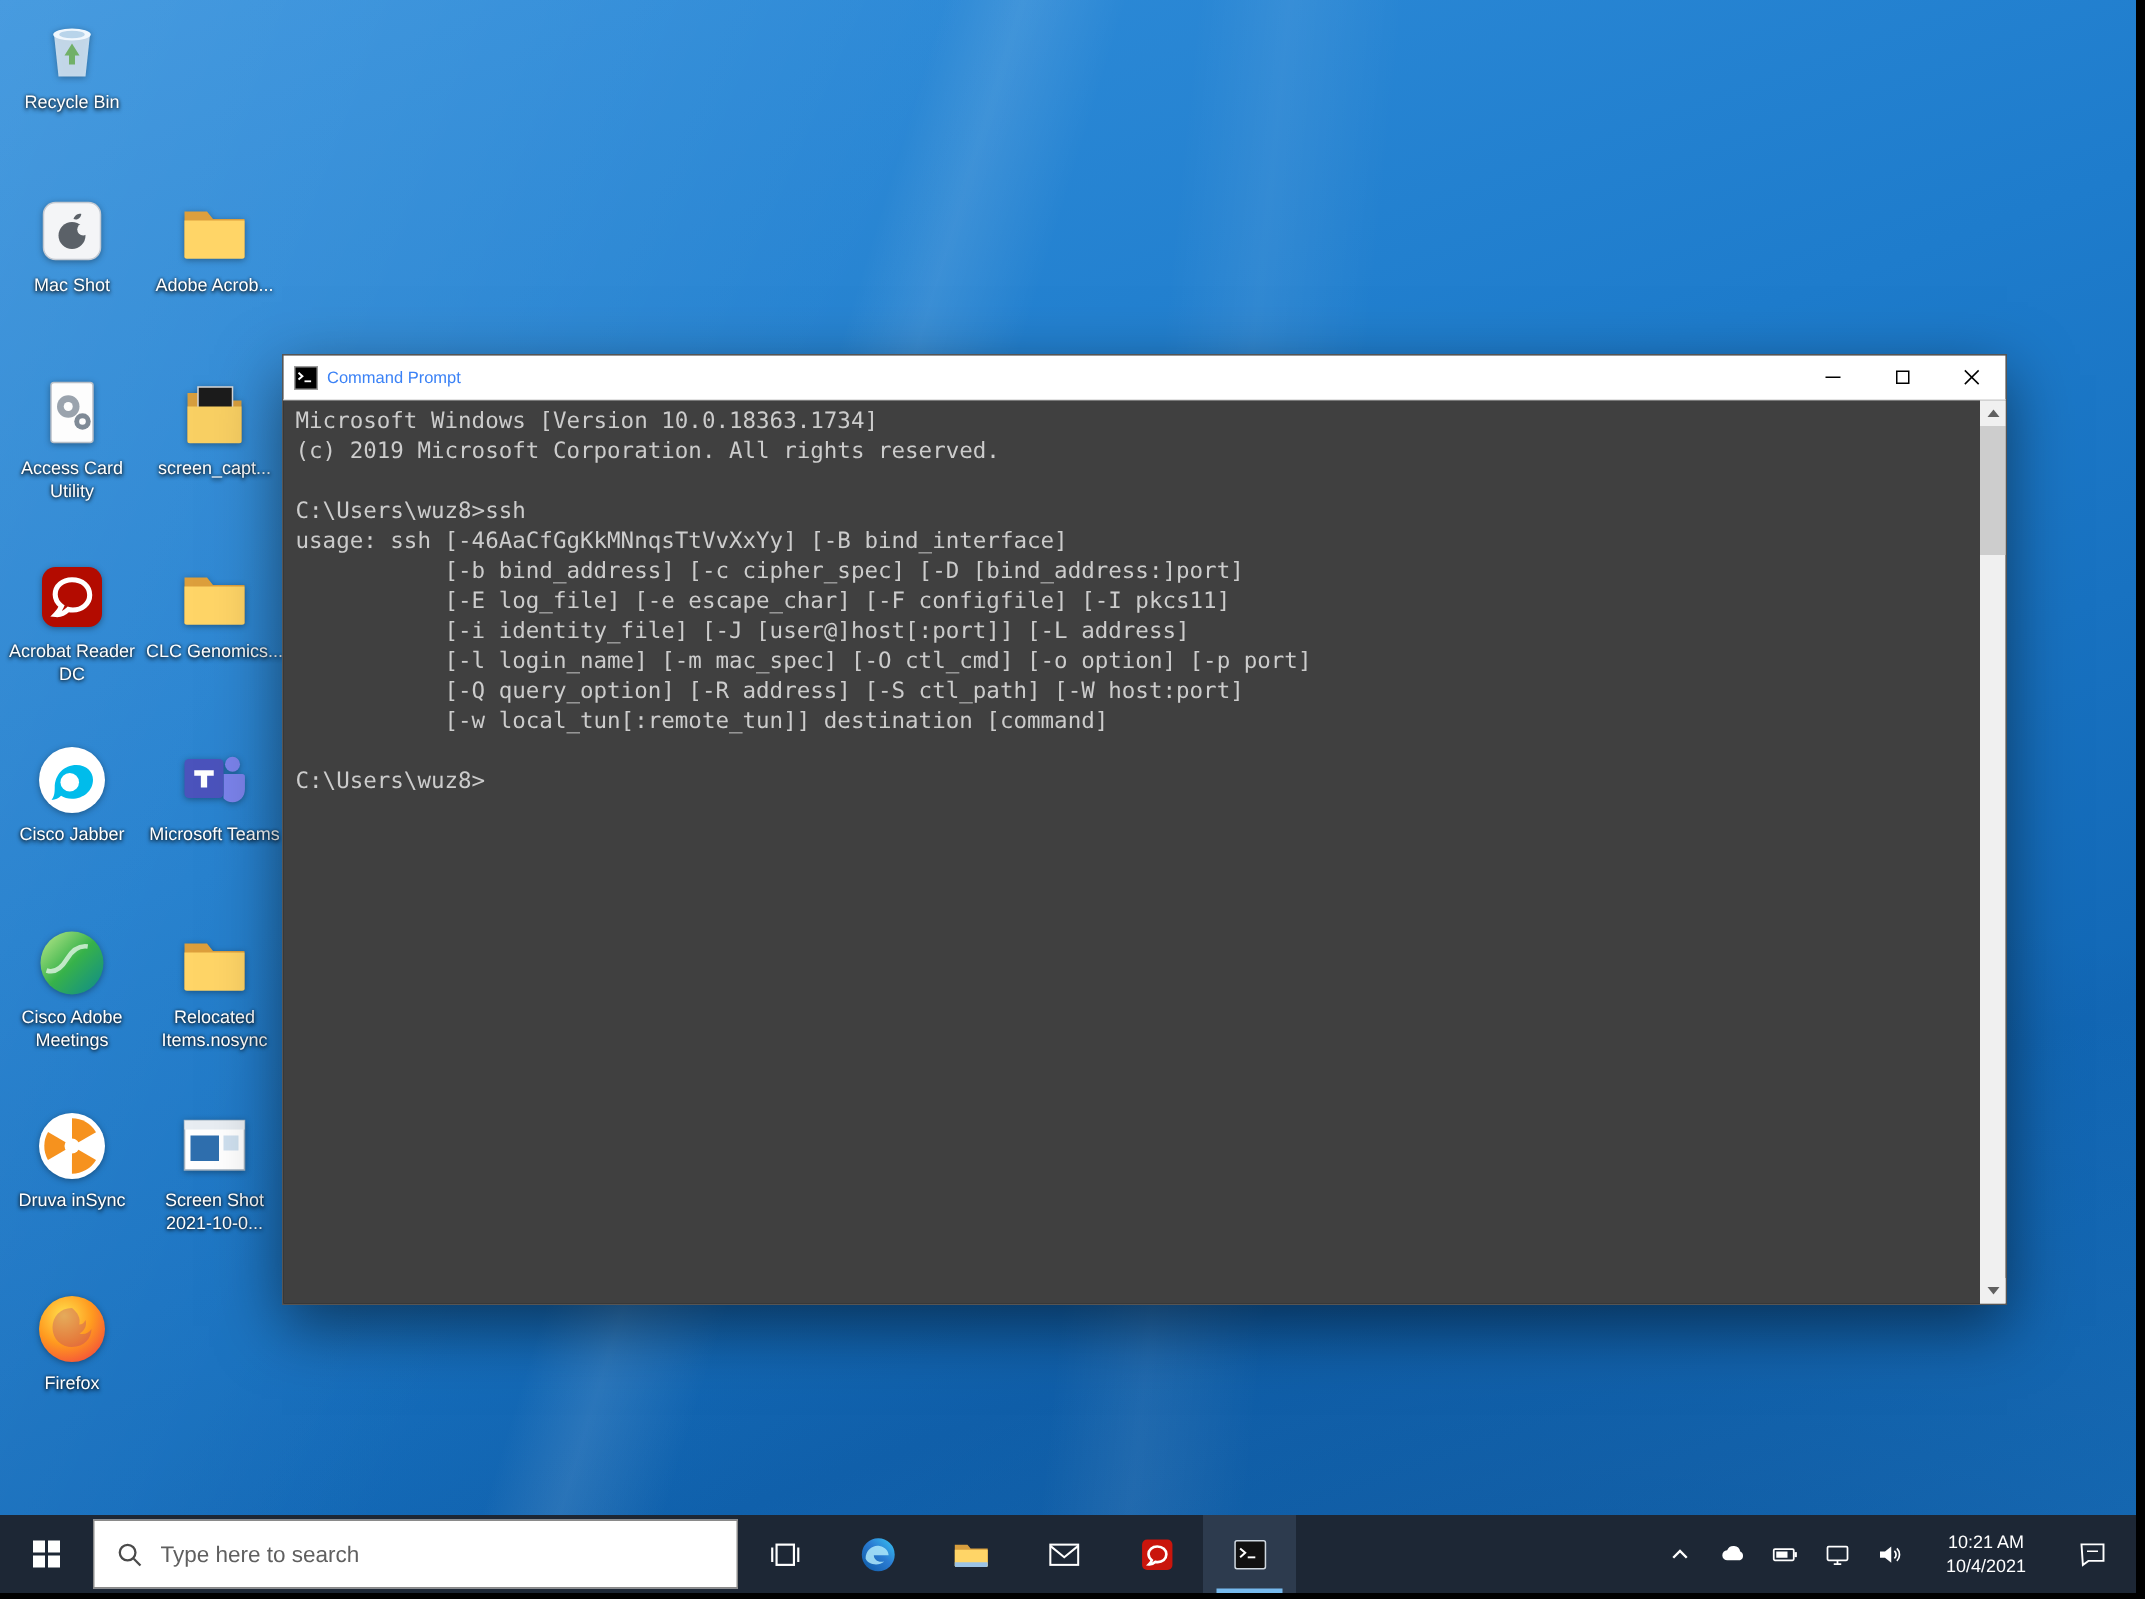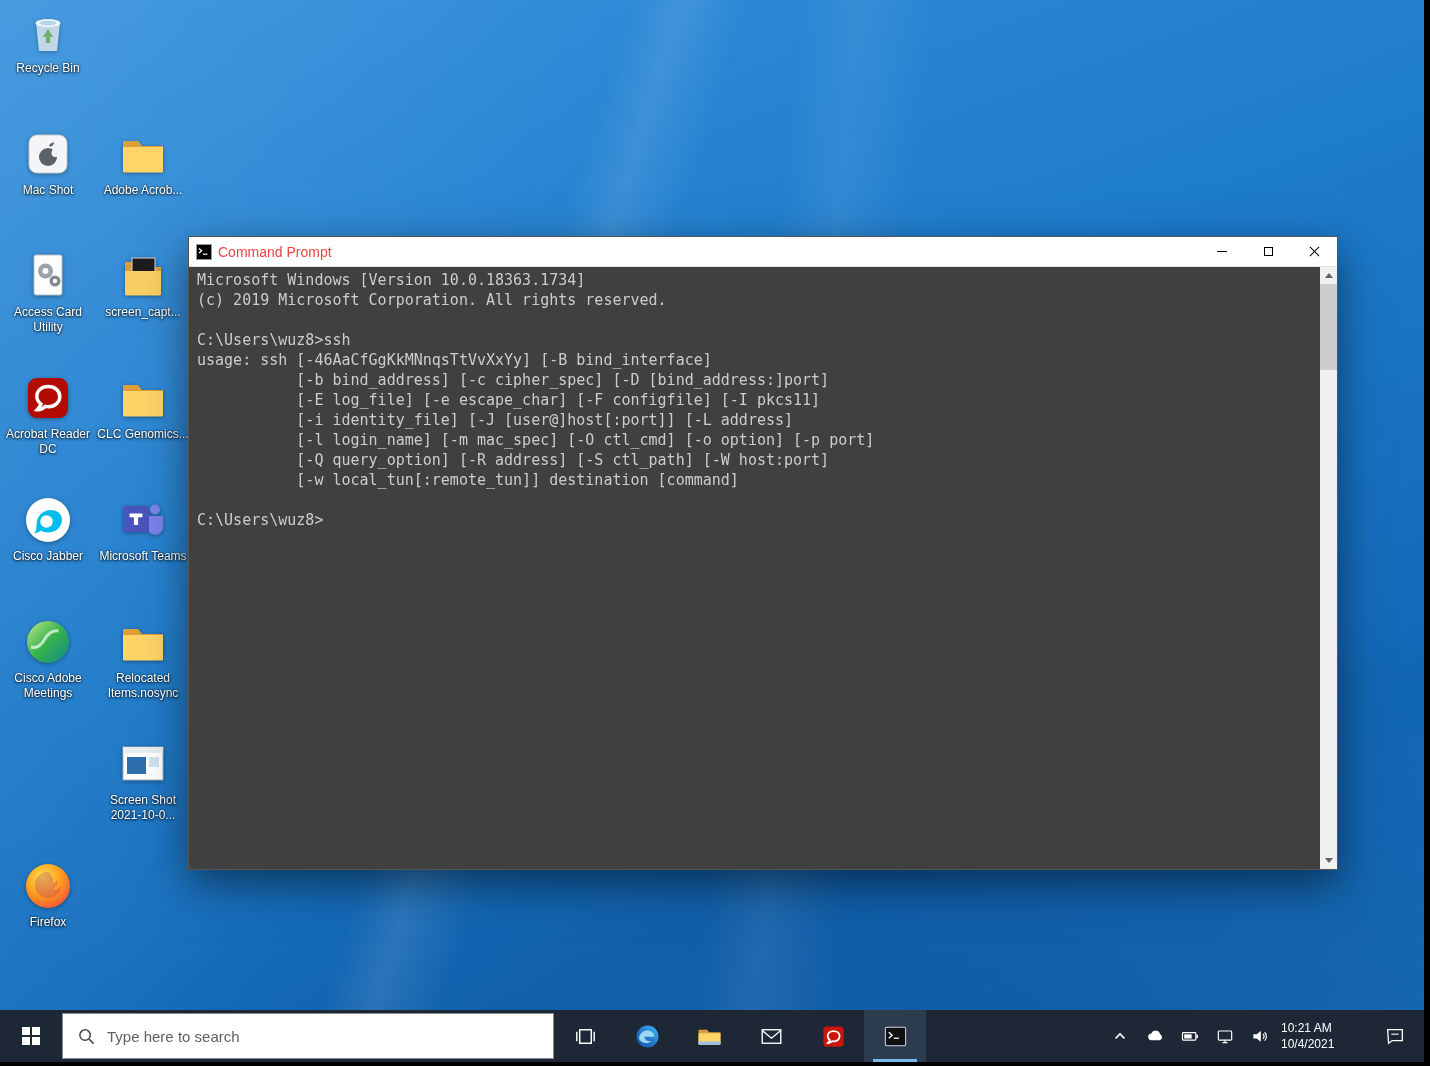--- a/index.html
+++ b/index.html
@@ -33,21 +33,21 @@
     position:absolute; left:188px; top:236px; width:1150px; height:634px;
     border:1px solid #555; background:#0c0c0c;
     box-shadow: 0 14px 40px rgba(0,0,0,.5);
   }
   .titlebar {
     height:30px; background:#ffffff; display:flex; align-items:center;
     border-bottom:1px solid #e3e3e3;
   }
   .titlebar .app-ico { width:16px; height:16px; margin:0 6px 0 7px; flex:0 0 auto; }
   .titlebar .app-ico svg { width:16px; height:16px; display:block; }
-  .titlebar .ttl { font-size:14px; color:#ef4444; flex:1 1 auto; }
+  .titlebar .ttl { font-size:11px; color:#3b82f6; flex:1 1 auto; }
   .win-controls { display:flex; height:100%; }
   .wc { width:46px; height:100%; display:flex; align-items:center; justify-content:center; background:transparent; border:0; cursor:default; position:relative; }
   .wc-min-glyph { width:10px; height:1px; background:#000; display:block; }
   .wc-max-glyph { width:9px; height:9px; border:1px solid #000; display:block; }
   .wc-close-glyph { position:relative; width:11px; height:11px; display:block; }
   .wc-close-glyph::before, .wc-close-glyph::after {
     content:""; position:absolute; left:-1px; top:5px; width:13px; height:1px; background:#000;
   }
   .wc-close-glyph::before { transform:rotate(45deg); }
   .wc-close-glyph::after  { transform:rotate(-45deg); }
@@ -68,38 +68,38 @@
 
   
   .taskbar {
     position:absolute; left:0; top:1010px; width:1424px; height:52px;
     background:#1d2735; display:flex; align-items:stretch;
   }
   .start-btn { width:62px; display:flex; align-items:center; justify-content:center; }
   .win-logo { display:grid; grid-template-columns:8px 8px; grid-template-rows:8px 8px; gap:1.5px; }
   .win-logo span { background:#fff; }
   .search-box {
-    width:492px; margin:3px 0; background:#fff; border:1px solid #8a8a8a;
+    width:430px; margin:3px 0; background:#fff; border:1px solid #8a8a8a;
     display:flex; align-items:center; position:relative;
   }
   .search-box svg { position:absolute; left:14px; top:13px; width:19px; height:19px; }
   .search-box input {
     width:100%; height:100%; border:0; outline:none; background:transparent;
     padding-left:44px; font-size:15px; color:#333; font-family:"Liberation Sans",sans-serif;
   }
   .search-box input::placeholder { color:#5f5f5f; opacity:1; }
   .tb-btn { width:62px; display:flex; align-items:center; justify-content:center; position:relative; }
   .tb-btn svg { width:27px; height:27px; display:block; }
   .tb-btn.active { background:rgba(130,170,210,.16); }
   .tb-btn.active .underline { position:absolute; left:9px; right:9px; bottom:0; height:3px; background:#76b9ed; }
 
   .tray { margin-left:auto; display:flex; align-items:center; gap:7px; padding-right:8px; }
   .tray-ico { width:28px; height:40px; display:flex; align-items:center; justify-content:center; }
   .tray-ico svg { width:20px; height:20px; display:block; }
-  .clock { width:86px; text-align:left; color:#fff; font-size:12px; line-height:16px; }
+  .clock { width:86px; text-align:center; color:#fff; font-size:12px; line-height:16px; }
   .action-center { width:42px; height:40px; display:flex; align-items:center; justify-content:center; }
   .action-center svg { width:22px; height:22px; }
 
   .edge-right { position:absolute; left:1424px; top:0; width:6px; height:1066px; background:#000; }
   .edge-bottom { position:absolute; left:0; top:1062px; width:1430px; height:4px; background:#000; }
 </style>
 </head>
 <body>
 
 <div class="screen">
@@ -228,20 +228,34 @@
     <div class="cell" style="left:97px;top:616px">
       <div class="ico">
         <svg viewBox="0 0 52 52">
             <path d="M6 13h15l4 5h21v26H6z" fill="#dd9f3c"></path>
             <path d="M6 19h40v24a1.5 1.5 0 0 1-1.5 1.5h-37A1.5 1.5 0 0 1 6 43z" fill="#ffd567"></path>
           </svg>
       </div>
       <div class="lbl">Relocated Items.nosync</div>
     </div>
 
+    <div class="cell" style="left:2px;top:738px">
+      <div class="ico">
+        <svg viewBox="0 0 52 52">
+            <circle cx="26" cy="26" r="22" fill="#fff"></circle>
+            <g fill="#f6921e">
+              <path d="M26 26 L26 7.5 A18.5 18.5 0 0 1 42 16.8 Z"></path>
+              <path d="M26 26 L26 7.5 A18.5 18.5 0 0 1 42 16.8 Z" transform="rotate(120 26 26)"></path>
+              <path d="M26 26 L26 7.5 A18.5 18.5 0 0 1 42 16.8 Z" transform="rotate(240 26 26)"></path>
+            </g>
+            <circle cx="26" cy="26" r="5" fill="#fff"></circle>
+          </svg>
+      </div>
+      <div class="lbl">Druva inSync</div>
+    </div>
 
     <div class="cell" style="left:97px;top:738px">
       <div class="ico">
         <svg viewBox="0 0 52 52">
             <rect x="6" y="9" width="40" height="33" fill="#fff" stroke="#9fb0c0"></rect>
             <rect x="6" y="9" width="40" height="6" fill="#e8edf2"></rect>
             <rect x="10" y="19" width="19" height="17" fill="#2f6fae"></rect>
             <rect x="32" y="19" width="10" height="10" fill="#cfe0ef"></rect>
           </svg>
       </div>

